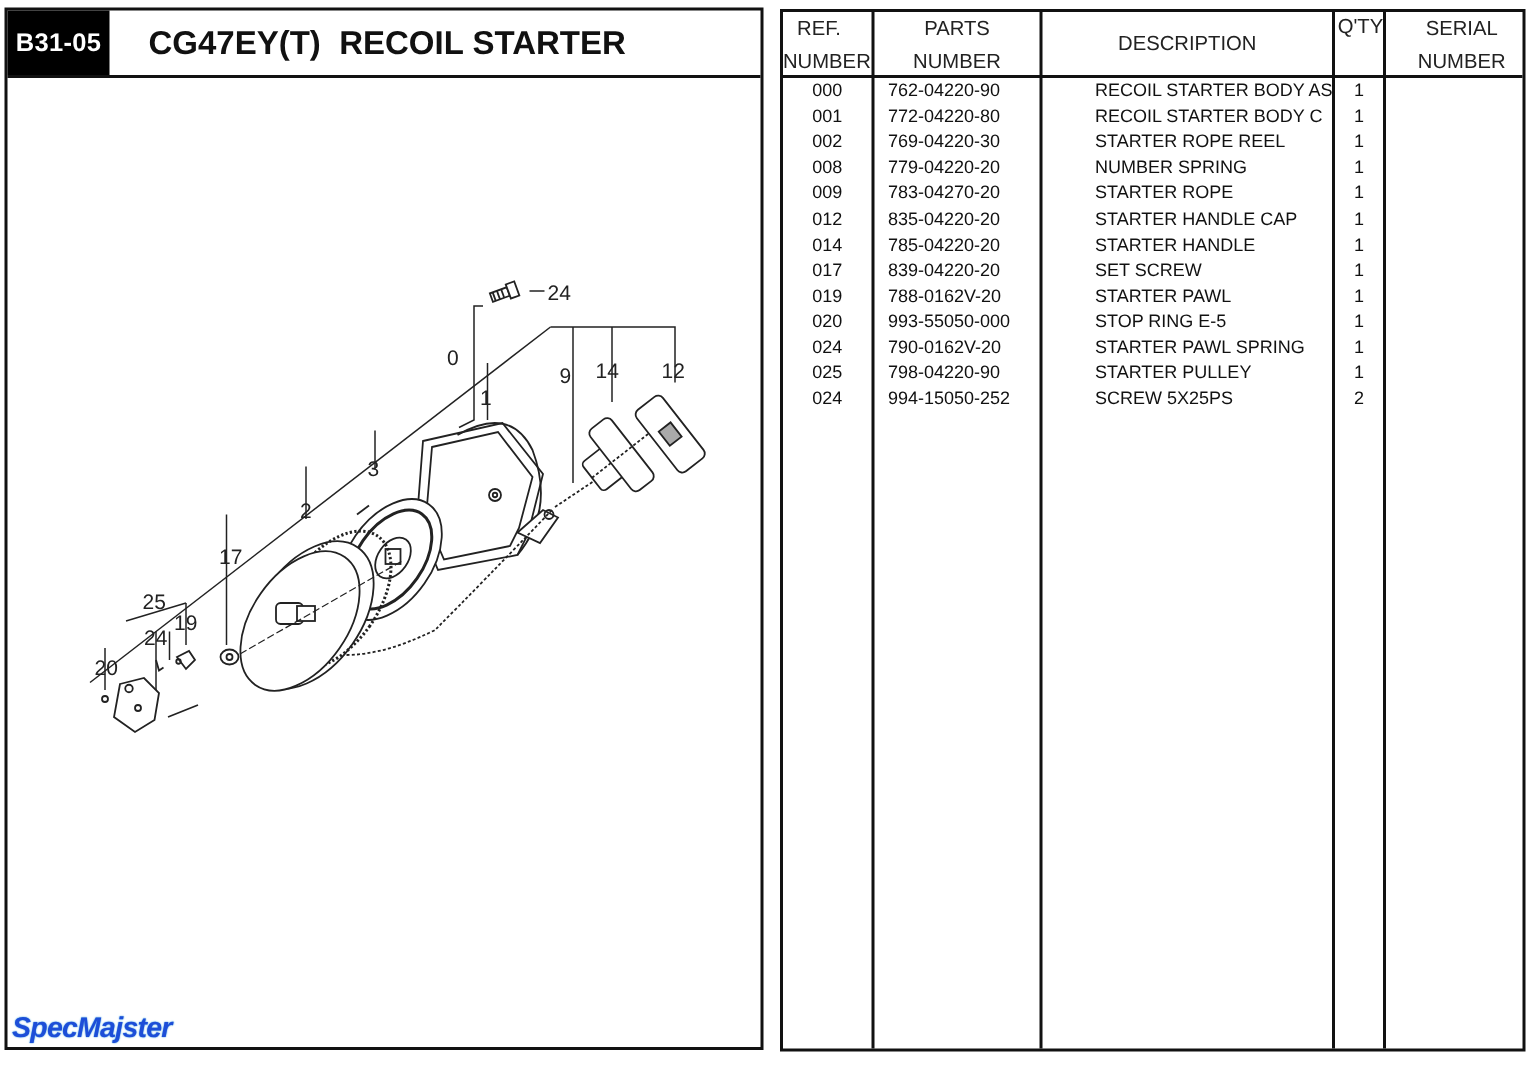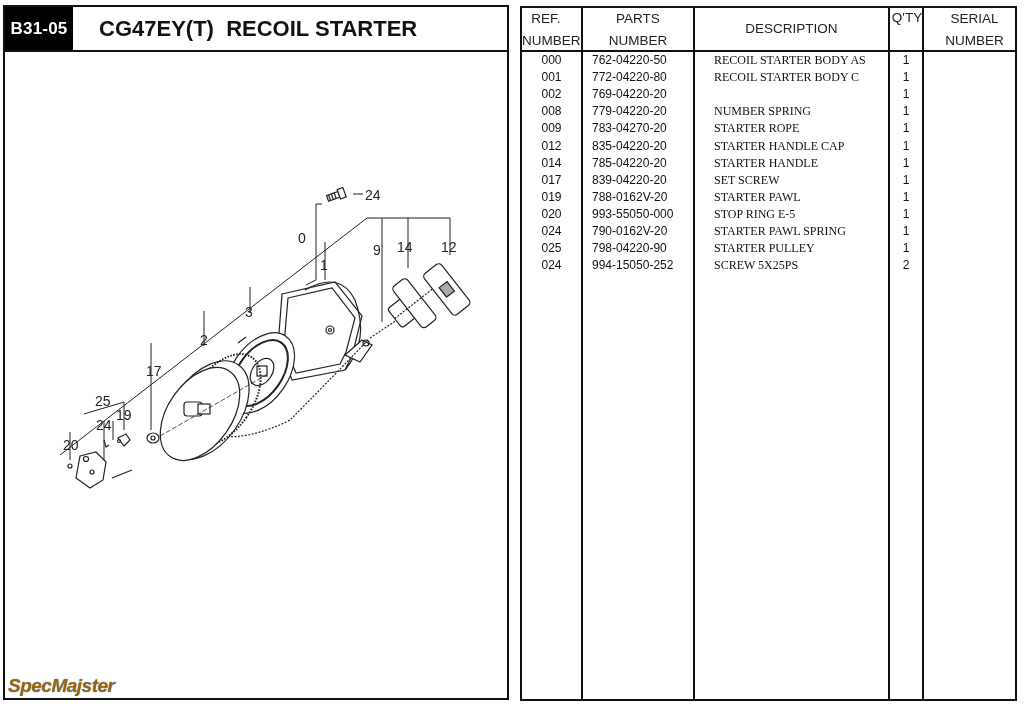--- a/index.html
+++ b/index.html
@@ -12,36 +12,36 @@
   .panel-header { position: absolute; left: 0; top: 0; right: 0; height: 43px;
                   border-bottom: 2px solid #111; padding-left: 48px; }
   .section-code { position: absolute; left: 0; top: 0; width: 68px; height: 43px;
                   background: #000; color: #fff; font-weight: bold; font-size: 17px;
                   line-height: 43px; text-align: center; letter-spacing: 0.2px; }
   .section-title { position: absolute; left: 94px; top: 0; height: 30px; line-height: 44px;
                    font-weight: bold; font-size: 22px; color: #111; white-space: pre; }
   .diagram-svg { position: absolute; left: -5px; top: -7px; }
 
   .watermark { position: absolute; left: 3px; top: 668px; font-size: 19px; font-weight: bold;
-               color: #a16207; letter-spacing: -0.5px;
+               color: #1d4ed8; letter-spacing: -0.5px;
                text-shadow: 0 0 1px #6fb6e6, 0 0 1px #6fb6e6; font-style: italic; }
 
   
   .parts-table { position: absolute; left: 520px; top: 6px; width: 497px; height: 695px;
                  border: 2px solid #111; box-sizing: border-box; }
   .col-line { position: absolute; top: 0; bottom: 0; width: 2px; background: #111; }
   .hdr-line { position: absolute; left: 0; right: 0; top: 42px; height: 2px; background: #111; }
   .hdr { position: absolute; top: 0; height: 42px; font-size: 13.5px; color: #222;
          text-align: center; line-height: 22px; }
   .hdr .l2 { display: block; }
   .row { position: absolute; left: 0; right: 0; height: 17px; font-size: 12px; color: #111; }
   .cell { position: absolute; top: 0; height: 17px; line-height: 17px; white-space: nowrap; overflow: hidden; }
   .c-ref { left: 0; width: 59px; text-align: center; }
   .c-part { left: 61px; width: 110px; padding-left: 9px; box-sizing: border-box; }
-  .c-desc { left: 173px; width: 193px; padding-left: 19px; box-sizing: border-box; font-family: Liberation Serif, serif; }
+  .c-desc { left: 173px; width: 193px; padding-left: 35px; box-sizing: border-box; }
   .c-qty { left: 368px; width: 32px; text-align: center; }
   .c-serial { left: 402px; width: 91px; }
 </style>
 </head>
 <body>
 
 <div class="diagram-panel">
   <div class="panel-header">
     <div class="section-code">B31-05</div>
     <div class="section-title">CG47EY(T)  RECOIL STARTER</div>
@@ -170,35 +170,36 @@
   <div class="hdr" style="left:173px;width:193px;line-height:42px">DESCRIPTION</div>
   <div class="hdr" style="left:368px;width:32px;line-height:20px;text-align:center;padding-left:1px">Q'TY</div>
   <div class="hdr" style="left:407px;width:91px">
     <span class="l2">SERIAL</span>
     <span class="l2">NUMBER</span>
   </div>
 
   <div id="rows">
       <div class="row" style="top: 44px;">
         <div class="cell c-ref">000</div>
-        <div class="cell c-part">762-04220-50</div>
+        <div class="cell c-part">762-04220-90</div>
         <div class="cell c-desc">RECOIL STARTER BODY AS</div>
         <div class="cell c-qty">1</div>
         <div class="cell c-serial"></div>
       </div>
       <div class="row" style="top: 61.1px;">
         <div class="cell c-ref">001</div>
         <div class="cell c-part">772-04220-80</div>
         <div class="cell c-desc">RECOIL STARTER BODY C</div>
         <div class="cell c-qty">1</div>
         <div class="cell c-serial"></div>
       </div>
       <div class="row" style="top: 78.2px;">
         <div class="cell c-ref">002</div>
-        <div class="cell c-part">769-04220-20</div>
+        <div class="cell c-part">769-04220-30</div>
+        <div class="cell c-desc">STARTER ROPE REEL</div>
         <div class="cell c-qty">1</div>
         <div class="cell c-serial"></div>
       </div>
       <div class="row" style="top: 95.3px;">
         <div class="cell c-ref">008</div>
         <div class="cell c-part">779-04220-20</div>
         <div class="cell c-desc">NUMBER SPRING</div>
         <div class="cell c-qty">1</div>
         <div class="cell c-serial"></div>
       </div>

